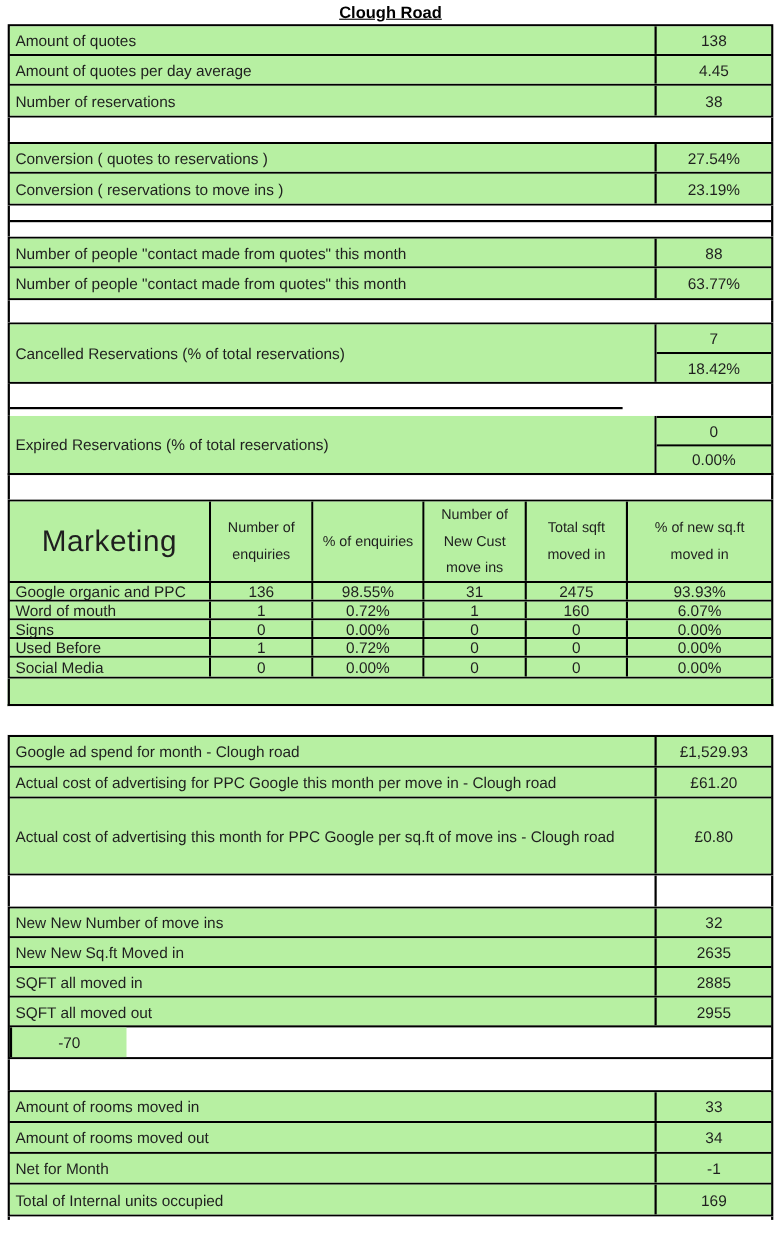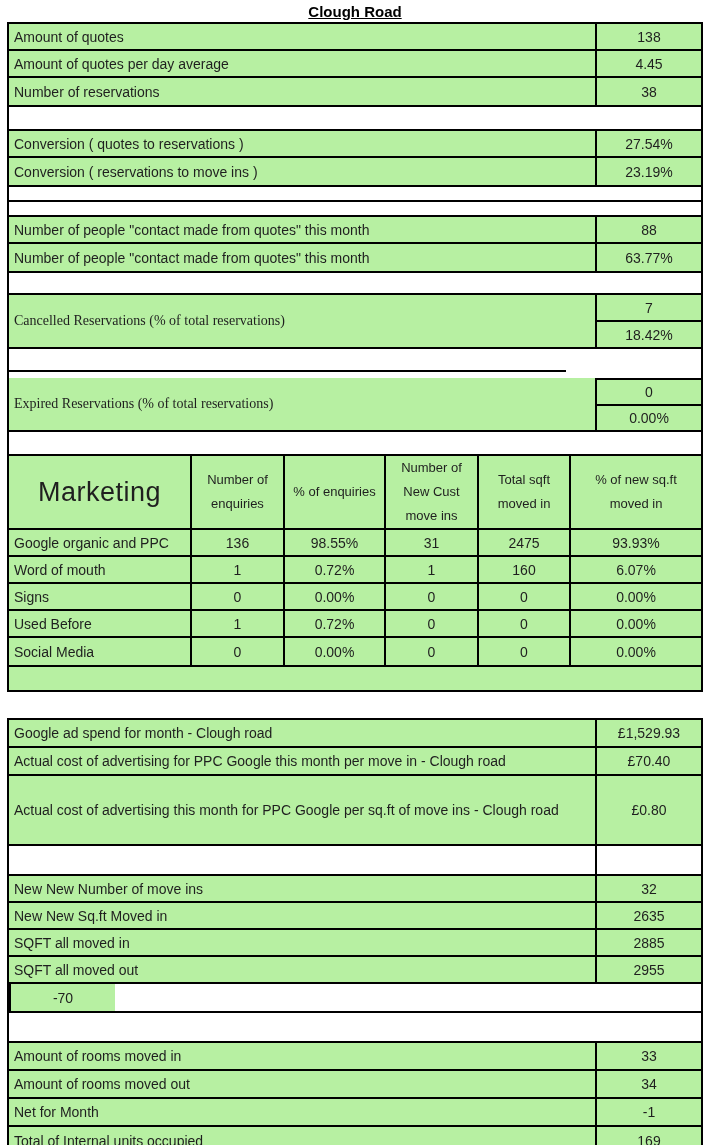--- a/index.html
+++ b/index.html
@@ -32,39 +32,39 @@
     padding-left:5px;padding-right:22px;background:var(--green);
   }
   .lbl.wrap{line-height:24px;}
   .val{
     width:106px;border-left:2px solid var(--border);
     display:flex;align-items:center;justify-content:center;
     background:var(--green);
   }
   
   .split{display:flex;}
-  .split .lbl{height:auto;font-family:Liberation Serif, serif;}
+  .split .lbl{height:auto;}
   .vcol{width:106px;border-left:2px solid var(--border);display:flex;flex-direction:column;}
   .vcell{flex:1;display:flex;align-items:center;justify-content:center;background:var(--green);}
   .vcol .vcell:first-child{border-bottom:2px solid var(--border);}
   .vcol.topline .vcell:first-child{border-top:2px solid var(--border);}
   
   .sp{border-left:2px solid var(--border);border-right:2px solid var(--border);position:relative;background:#fff;}
   .sp.noborder{border:none;}
   .h3{height:3px;}.h20{height:20px;}.h22{height:22px;}.h26{height:26px;}
   .h28{height:28px;}.h29{height:29px;}
   .sp .half{height:13px;}
   .sp .half.line{border-top:2px solid var(--border);}
   .sp-cols{display:flex;height:100%;}
   .sp-cols .sc-l{flex:1;border-right:2px solid var(--border);}
   .sp-cols .sc-r{width:104px;}
   .artifact-line{position:absolute;left:0;top:21px;width:557px;height:2px;background:var(--border);}
   
   .mhead{display:flex;height:74px;border-bottom:2px solid var(--border);}
-  .mrow{display:flex;height:27px;text-align:center;}
+  .mrow{display:flex;height:17px;text-align:center;}
   .mrow:not(:last-child){border-bottom:2px solid var(--border);}
   .mc{background:var(--green);display:flex;align-items:center;}
   .mc0{width:183px;}.mc1{width:93px;}.mc2{width:101px;}.mc3{width:93px;}.mc4{width:92px;}.mc5{flex:1;}
   .mc:not(.mc5){border-right:2px solid var(--border);}
   .mtitle{justify-content:center;font-size:27px;letter-spacing:0.5px;}
   .mh{justify-content:center;text-align:center;font-size:13px;line-height:24px;padding:0 3px;}
   .mlbl{padding-left:5px;}
   .mval{justify-content:center;}
   .greenband{height:25px;background:var(--green);border:2px solid var(--border);border-top:none;}
 </style>
@@ -198,21 +198,21 @@
 
   <div class="sp noborder h26"></div>
 
   <div class="blk">
     <div class="row h28">
       <div class="lbl">Google ad spend for month - Clough road</div>
       <div class="val">£1,529.93</div>
     </div>
     <div class="row h28">
       <div class="lbl">Actual cost of advertising  for PPC Google this month per move in - Clough road</div>
-      <div class="val">£70.40</div>
+      <div class="val">£61.20</div>
     </div>
     <div class="row h52">
       <div class="lbl wrap">Actual cost of advertising this month for  PPC Google  per sq.ft of move ins -  Clough road</div>
       <div class="val">£0.80</div>
     </div>
   </div>
 
   <div class="sp h28">
     <div class="sp-cols">
       <div class="sc-l"></div>

